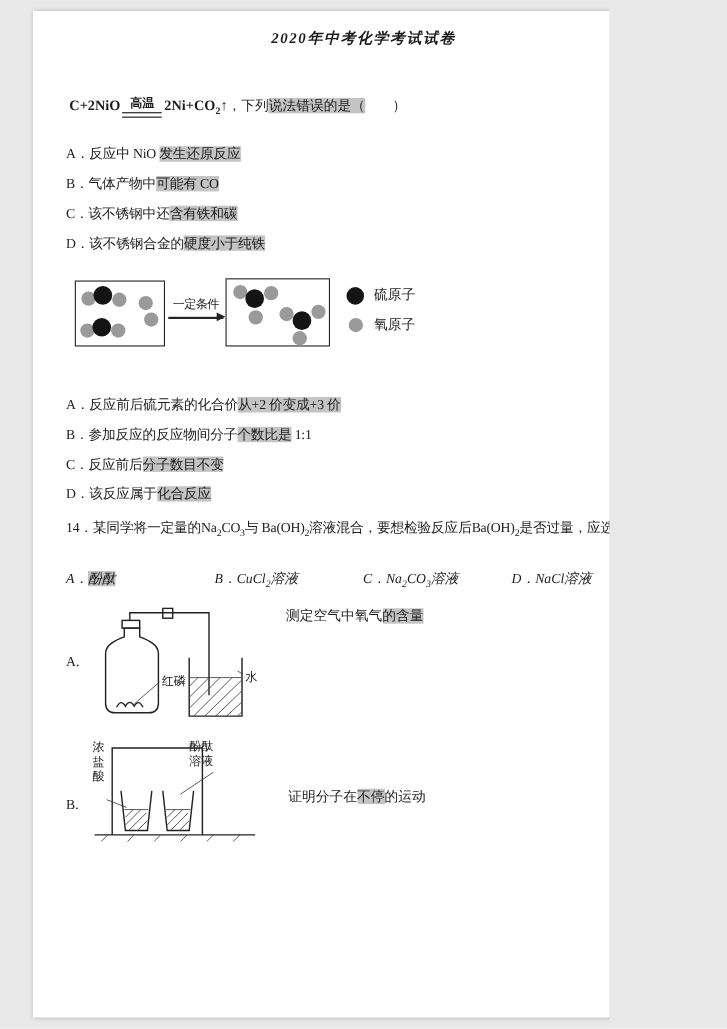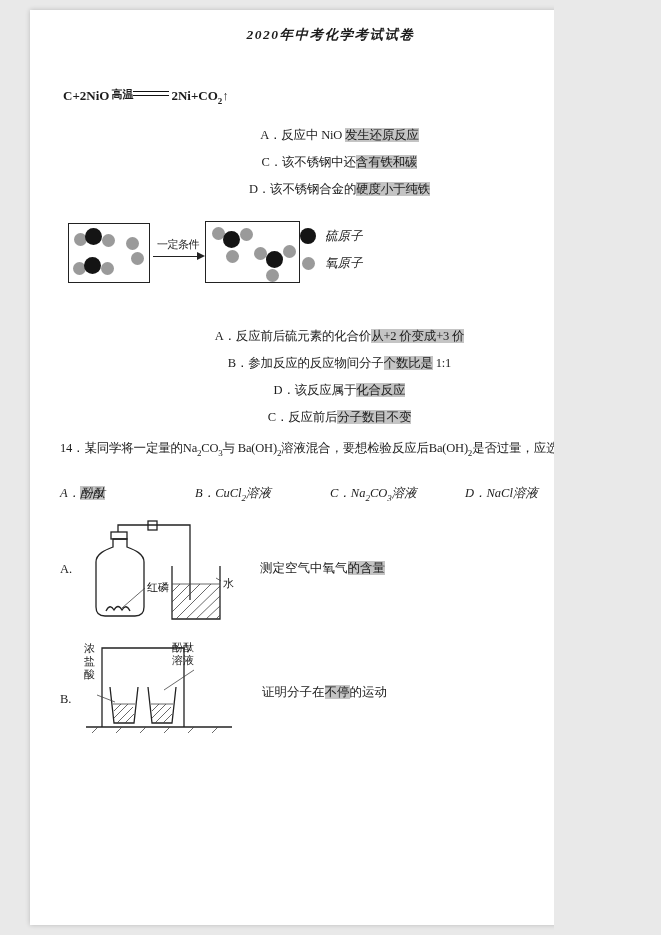--- a/index.html
+++ b/index.html
@@ -19,61 +19,61 @@
     letter-spacing:1.5px;
   }
   .content { padding:0 12px 0 30px; font-size:12.5px; }
   .line { line-height:27px; white-space:nowrap; letter-spacing:-0.2px; }
   .hl { background:var(--highlight,#c4c4c4); }
   sub { font-size:9px; }
 
   
   .eq-line { margin:44px 0 0 3px; display:flex; align-items:flex-start; white-space:nowrap; }
   .eq { font-weight:bold; font-size:13px; }
-  .rxn-cond { display:inline-flex; flex-direction:row; align-items:center; margin:0 2px; }
+  .rxn-cond { display:inline-flex; flex-direction:column; align-items:center; margin:0 2px; }
   .cond-text { font-size:11px; font-weight:bold; line-height:13px; }
   .cond-bar { width:36px; height:5px; border-top:1.4px solid #111; border-bottom:1.4px solid #111; margin:1px 0 4px 0; }
   .stem-text { font-weight:normal; }
-  .opts-block { margin-top:16px;text-align:center; }
+  .opts-block { margin-top:16px; }
 
   
   .diagram { position:relative; height:108px; margin:6px 0 6px 8px; }
   .mbox { position:absolute; border:1.5px solid #222; background:#fff; }
   .mbox-left  { left:0;     top:14px; width:82px; height:60px; }
   .mbox-right { left:137px; top:12px; width:95px; height:62px; }
   .atom { position:absolute; border-radius:50%; }
   .atom-s { width:17px; height:17px; background:var(--sulfur-atom,#141414); }
   .atom-o { width:13px; height:13px; background:var(--oxygen-atom,#9a9a9a); }
   .rxn-arrow { position:absolute; left:84px; top:28px; width:52px; display:flex; flex-direction:column; align-items:center; }
   .arrow-label { font-size:11px; white-space:nowrap; letter-spacing:-0.5px; }
   .arrow-shaft { position:relative; width:50px; height:1.5px; background:#222; margin-top:4px; }
   .arrow-shaft::after {
     content:""; position:absolute; right:-2px; top:-4px;
     border-left:8px solid #222; border-top:4.5px solid transparent; border-bottom:4.5px solid transparent;
   }
-  .legend { position:absolute; left:232px; top:14px;font-style:italic; }
+  .legend { position:absolute; left:247px; top:14px; }
   .legend-item { display:flex; align-items:center; height:27px; font-size:12.5px; }
   .legend-dot-s { width:16px; height:16px; border-radius:50%; background:var(--sulfur-atom,#141414); margin-right:9px; }
   .legend-dot-o { width:13px; height:13px; border-radius:50%; background:var(--oxygen-atom,#9a9a9a); margin:0 10px 0 2px; }
 
   
   .opt-row { display:flex; line-height:27px; margin-top:14px; white-space:nowrap; }
   .opt { width:135px;font-style:italic; }
   .opt:last-child { width:auto; }
 
   
   .exp-row { display:flex; align-items:flex-start; }
   .exp-row-a { margin-top:8px; }
   .exp-row-b { margin-top:4px; }
   .exp-label { width:24px; font-size:12.5px; }
   .exp-a-label { margin-top:42px; }
   .exp-b-label { margin-top:52px; }
   .figure { position:relative; }
   .caption { font-size:12.5px; white-space:nowrap; }
-  .caption-a { margin-top:40px; margin-left:24px;font-family:Liberation Serif, serif; }
+  .caption-a { margin-left:24px;font-family:Liberation Serif, serif; }
   .caption-b { margin-top:44px; margin-left:28px; }
   .stroke { fill:none; stroke:#222; stroke-width:1.3; }
   .thin { stroke:#444; stroke-width:0.8; }
   svg text { font-size:11px; fill:#111; font-family:"Liberation Serif","DejaVu Serif",serif; }
   .vlabel { position:absolute; font-size:11px; line-height:13px; width:13px; word-break:break-all; }
   .vlabel-phen { width:24px; }
 </style>
 </head>
 <body>
 
@@ -84,24 +84,26 @@
 
     <div class="content">
 
       <div class="eq-line">
         <span class="eq">C+2NiO</span>
         <span class="rxn-cond">
           <span class="cond-text">高温</span>
           <span class="cond-bar"></span>
         </span>
         <span class="eq"><span>2Ni+CO</span><sub>2</sub><span>↑</span></span>
+        <span class="stem-text"><span>，下列</span><span class="hl">说法错误的是（</span><span>　　）</span></span>
       </div>
 
       <div class="opts-block">
         <div class="line"><span>A．反应中 NiO </span><span class="hl">发生还原反应</span></div>
+        <div class="line"><span>B．气体产物中</span><span class="hl">可能有 CO</span></div>
         <div class="line"><span>C．该不锈钢中还</span><span class="hl">含有铁和碳</span></div>
         <div class="line"><span>D．该不锈钢合金的</span><span class="hl">硬度小于纯铁</span></div>
       </div>
 
 
       <div class="diagram">
         <div class="mbox mbox-left">
           <div class="atom atom-o" style="left:5px;top:9px"></div>
           <div class="atom atom-s" style="left:16px;top:4px"></div>
           <div class="atom atom-o" style="left:33px;top:10px"></div>
@@ -136,22 +138,22 @@
           <div class="legend-item">
             <span class="legend-dot-o"></span>
             <span>氧原子</span>
           </div>
         </div>
       </div>
 
       <div class="opts-block" style="margin-top:0">
         <div class="line"><span>A．反应前后硫元素的化合价</span><span class="hl">从+2 价变成+3 价</span></div>
         <div class="line"><span>B．参加反应的反应物间分子</span><span class="hl">个数比是</span><span> 1:1</span></div>
+        <div class="line"><span>C．反应前后</span><span class="hl">分子数目不变</span></div>
         <div class="line"><span>D．该反应属于</span><span class="hl">化合反应</span></div>
-        <div class="line"><span>C．反应前后</span><span class="hl">分子数目不变</span></div>
       </div>
 
       <div class="line" style="margin-top:4px"><span>14．某同学将一定量的Na</span><sub>2</sub><span>CO</span><sub>3</sub><span>与 Ba(OH)</span><sub>2</sub><span>溶液混合，要想检验反应后Ba(OH)</span><sub>2</sub><span>是否过量，应选用的</span><span class="hl">试剂</span><span>是（　　）</span></div>
       <div class="opt-row">
         <span class="opt"><span>A．</span><span class="hl">酚酞</span></span>
         <span class="opt"><span>B．CuCl</span><sub>2</sub><span>溶液</span></span>
         <span class="opt"><span>C．Na</span><sub>2</sub><span>CO</span><sub>3</sub><span>溶液</span></span>
         <span class="opt"><span>D．NaCl溶液</span></span>
       </div>
 

